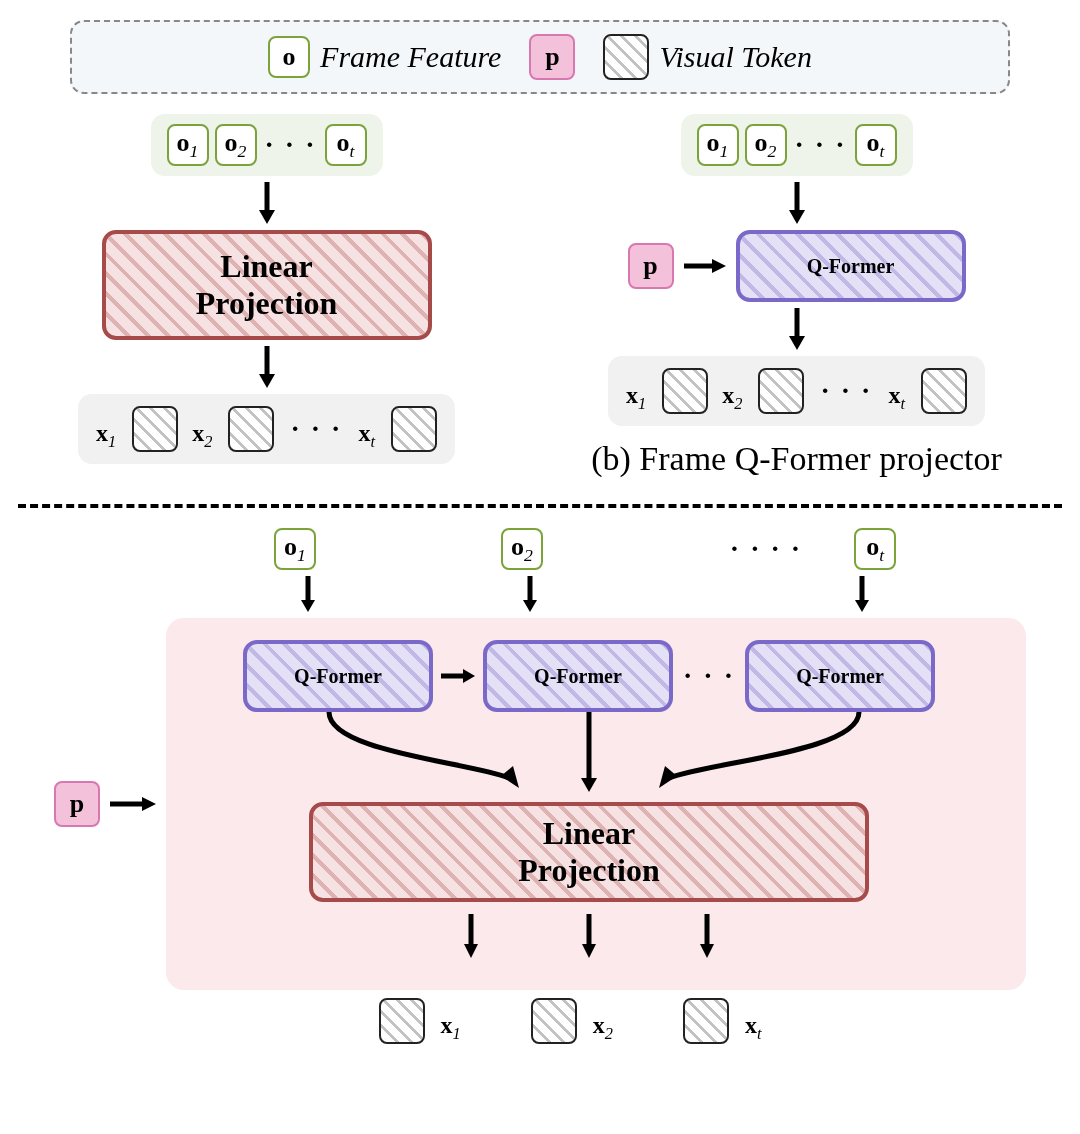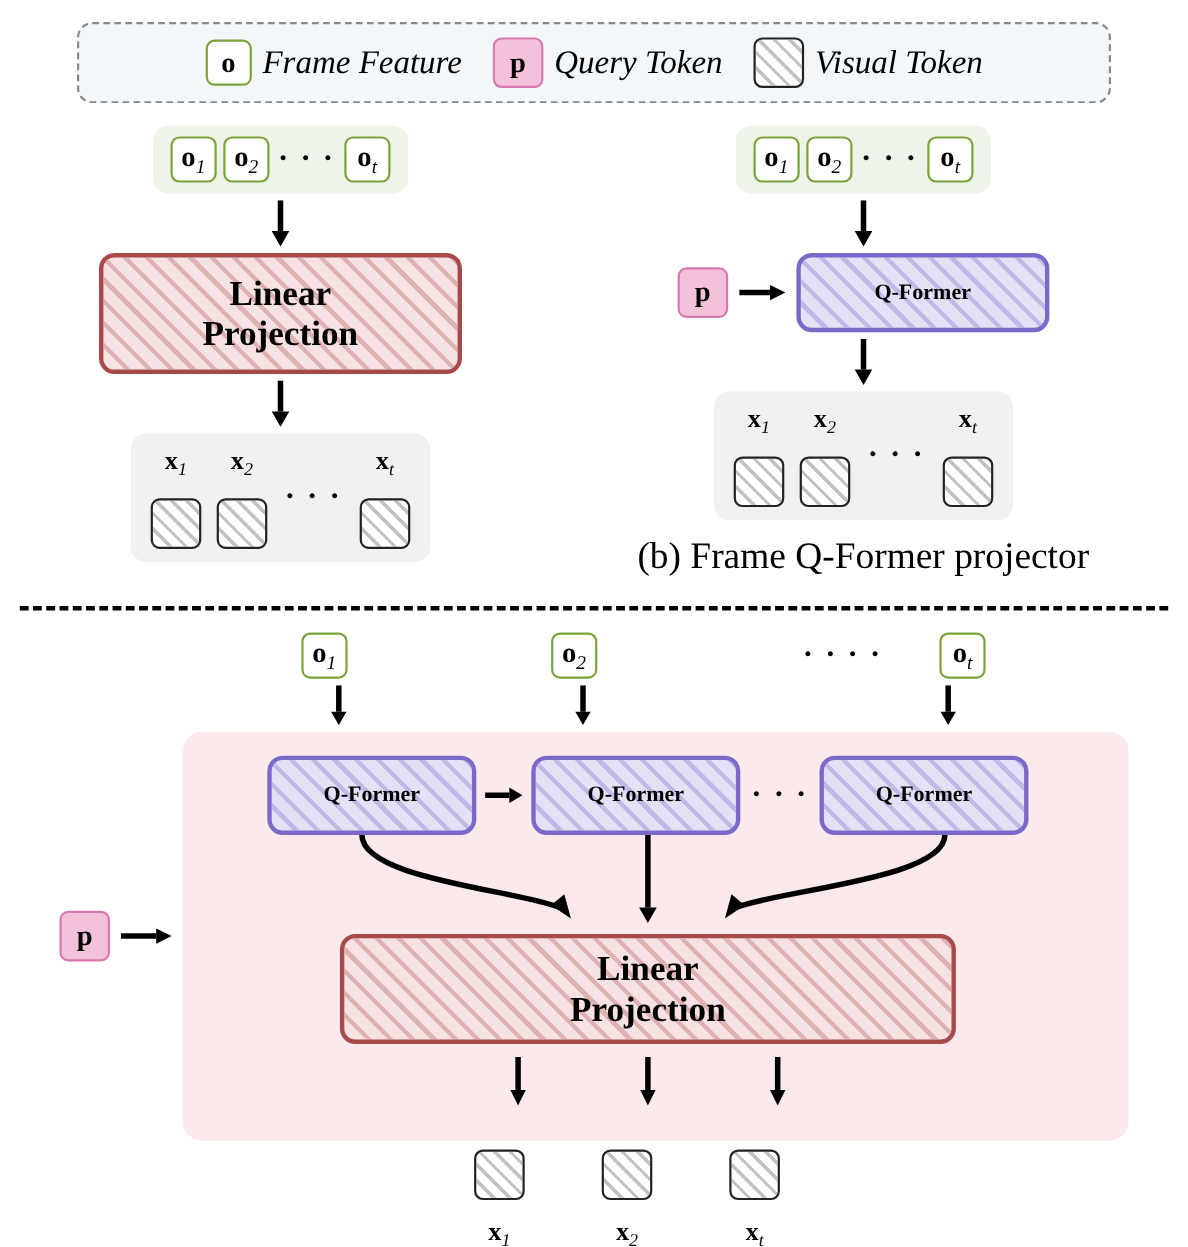--- a/index.html
+++ b/index.html
@@ -56,21 +56,21 @@
     background: repeating-linear-gradient(45deg, rgba(180,90,90,.35) 0 4px, transparent 4px 14px);
   }
   .block.qf { border:4px solid #7a69c8; background:#e4e0f5; height:72px; font-size:20px; padding:10px 18px;}
   .block.qf::before{
     content:""; position:absolute; inset:0;
     background: repeating-linear-gradient(45deg, rgba(130,110,200,.35) 0 4px, transparent 4px 14px);
   }
   .block .lbl{ position:relative; z-index:1; }
 
   .outbar { background:#f1f1f1; border-radius:14px; padding:12px 18px; display:flex; align-items:center; gap:14px;}
-  .vcol { display:flex; flex-direction:column; align-items:center; gap:16px; font-weight:bold; font-family:'Times New Roman',serif; font-size:24px;}
+  .vcol { display:flex; flex-direction:row; align-items:flex-end; gap:16px; font-weight:bold; font-family:'Times New Roman',serif; font-size:24px;}
   .caption { font-size:34px; margin-top:14px; font-family: Georgia,'Times New Roman',serif;}
 
   .hrow { display:flex; align-items:center; gap:10px;}
   hr.sep { border:none; border-top:4px dashed #000; margin:26px 8px 20px;}
 
   .panel-c {
     background:#fbe9ec; border-radius:18px; padding:22px 30px 26px 16px;
     display:flex; flex-direction:column; align-items:center; gap:0;
     position:relative; width: 860px;
   }
@@ -86,21 +86,20 @@
 </head>
 <body>
 
 <div class="legend">
   <div class="grp">
     <span class="tok o">o</span>
     <span>Frame Feature</span>
   </div>
   <div class="grp">
     <span class="tok p">p</span>
-    <span>Query Token</span>
   </div>
   <div class="grp">
     <span class="tok v hatch"></span>
     <span>Visual Token</span>
   </div>
 </div>
 
 <div class="row">
 
   <div class="col">

